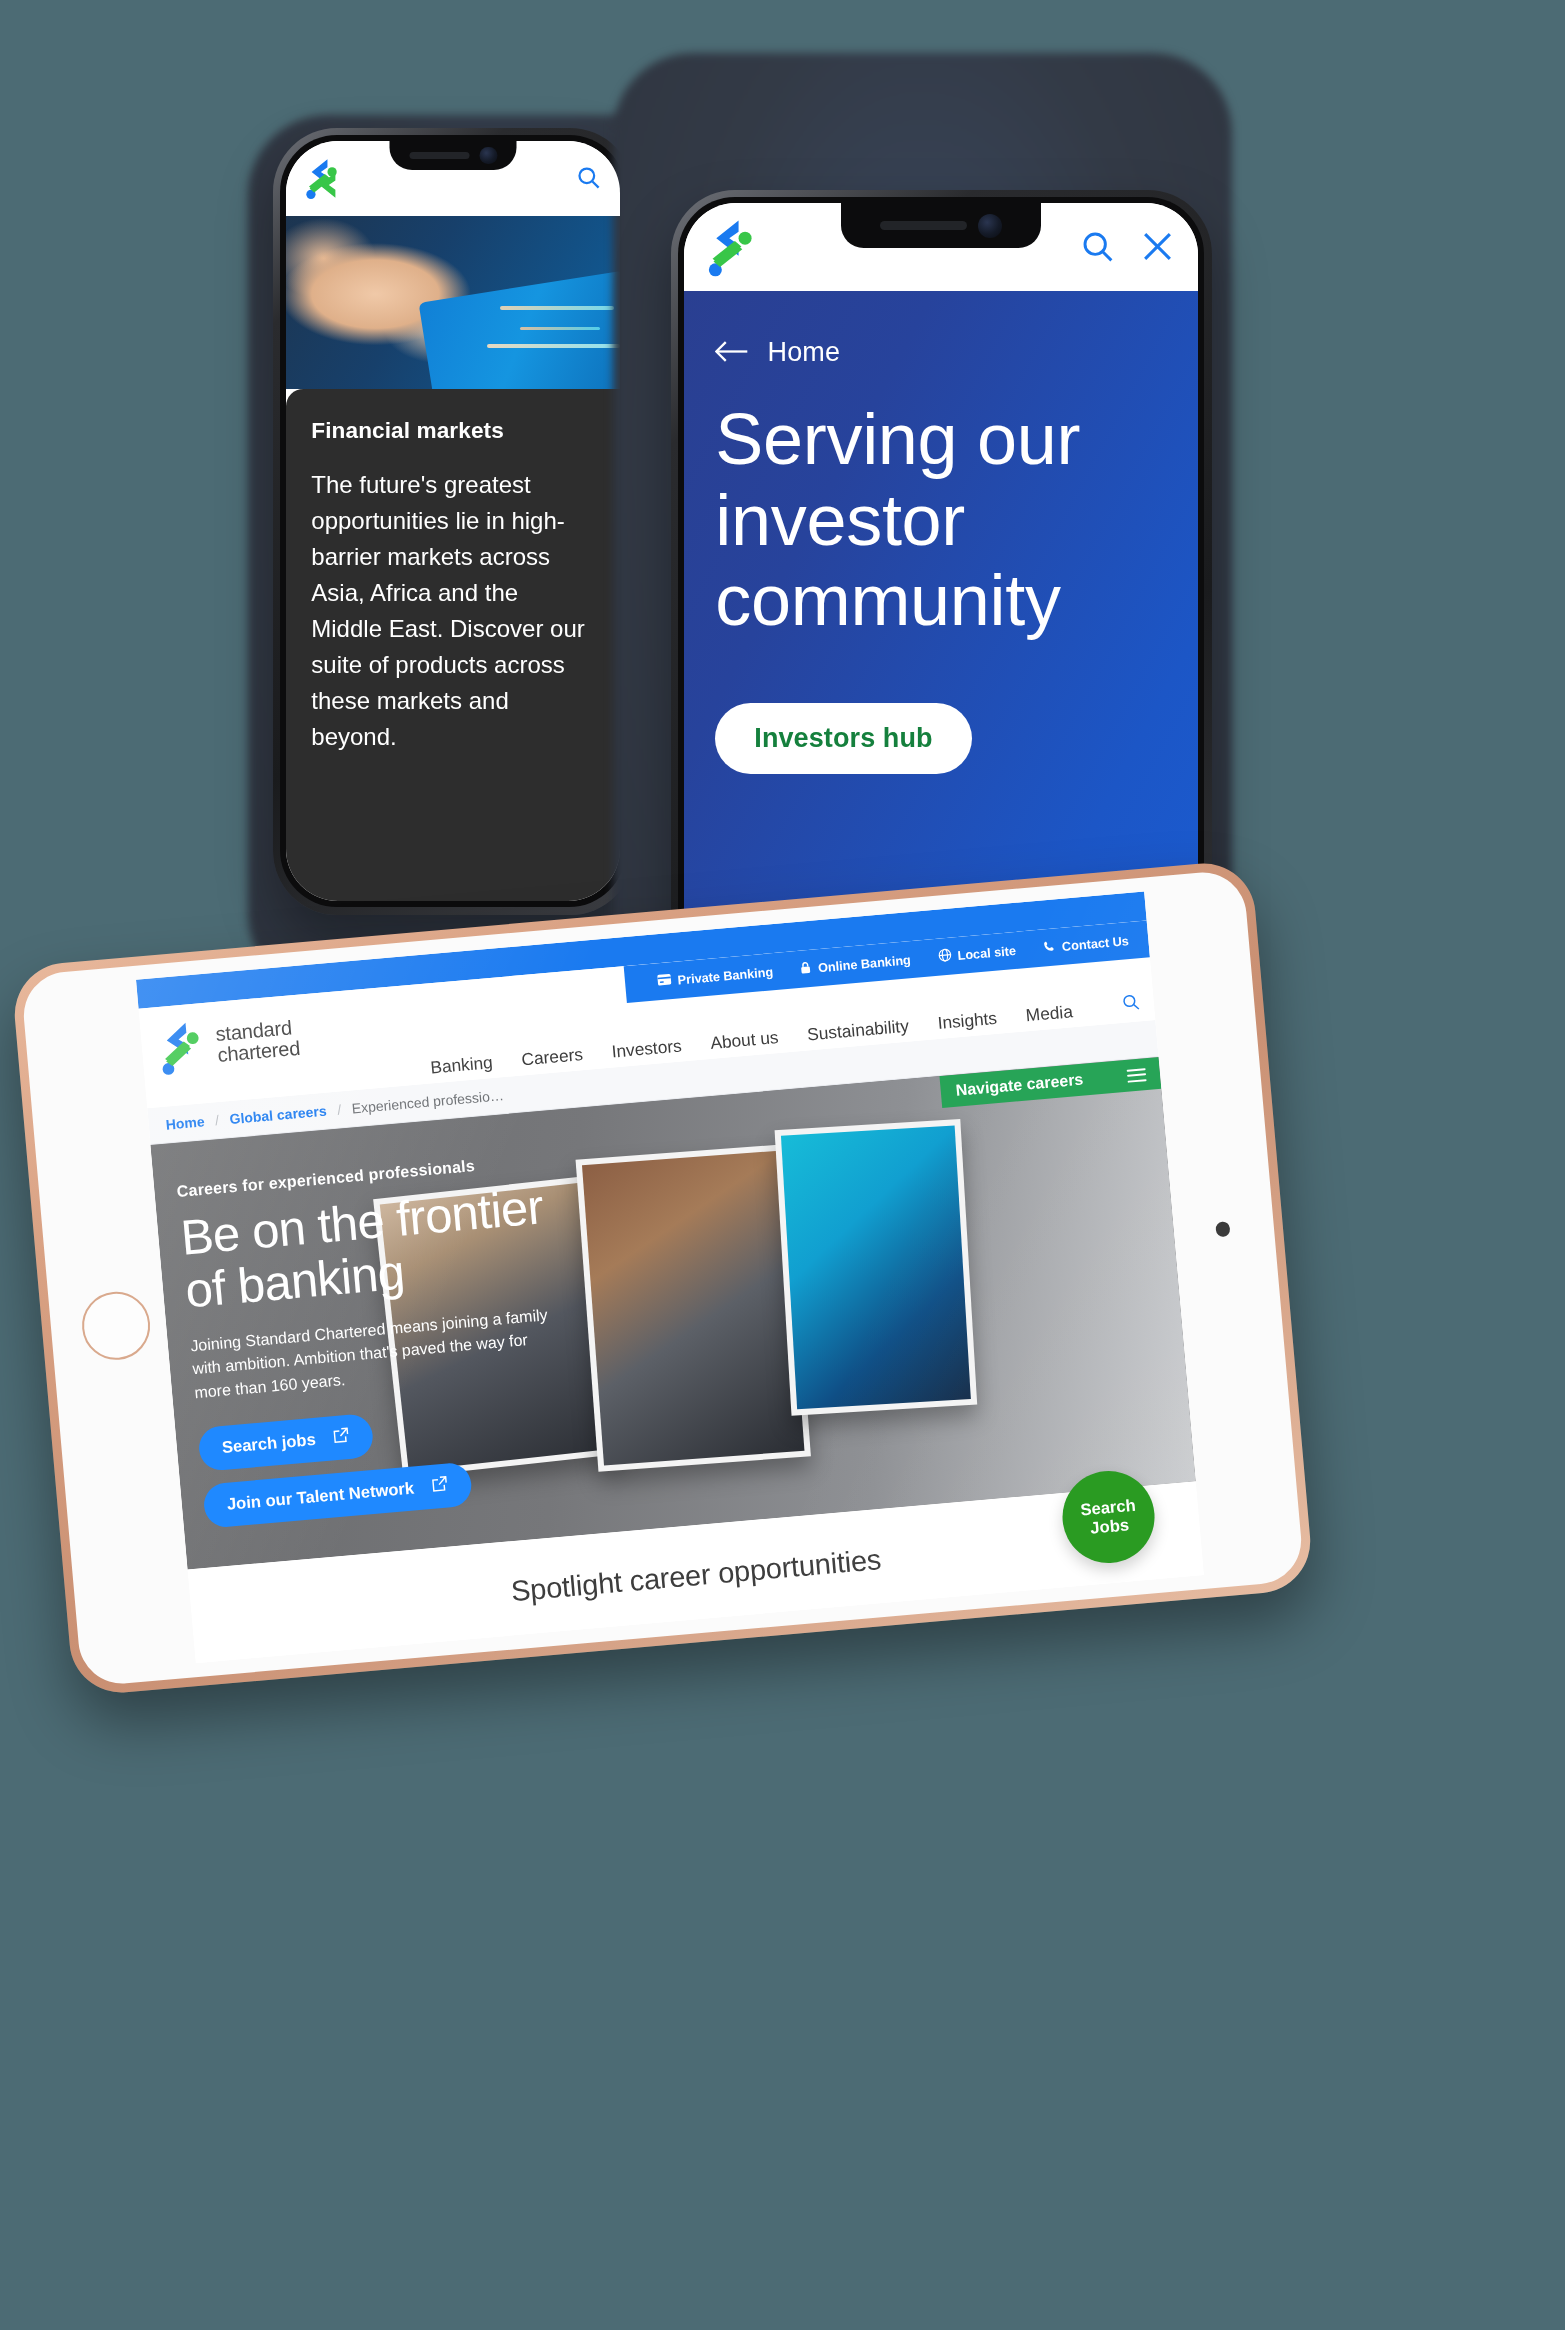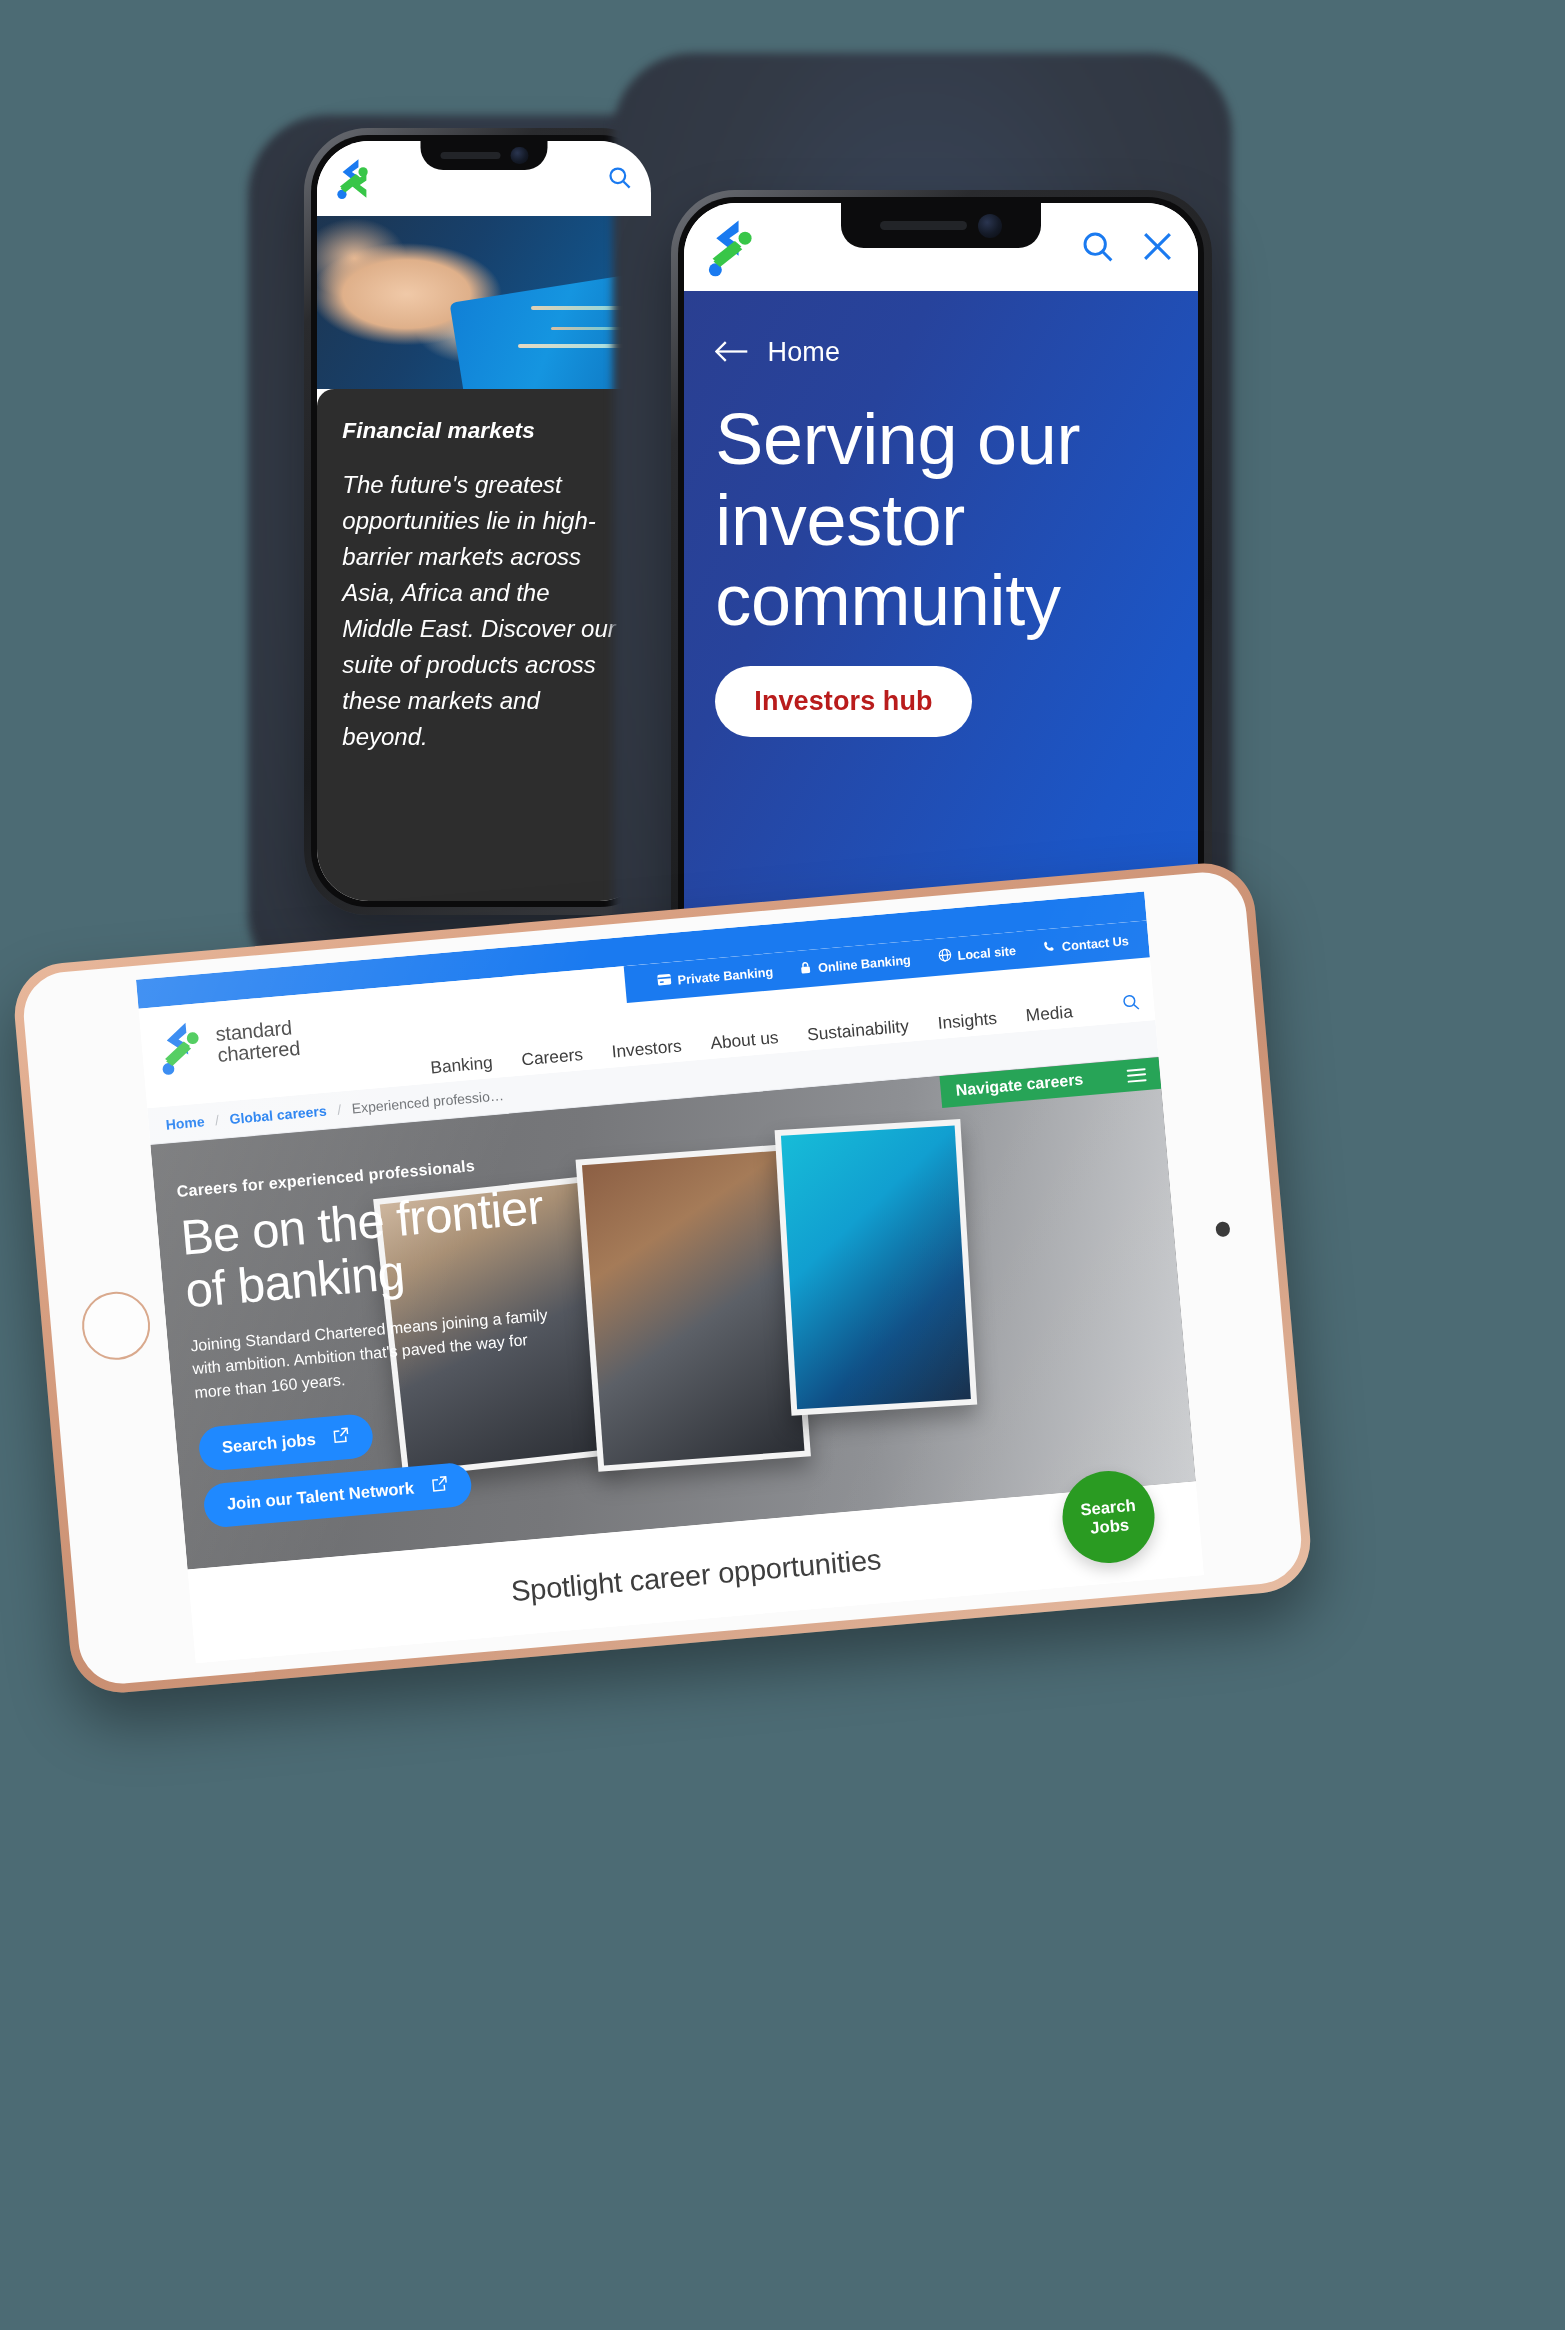--- a/index.html
+++ b/index.html
@@ -54,22 +54,22 @@
     background:linear-gradient(118deg,#2a3f91 0%,#27439c 26%,#1c56c6 72%,#1a5ed6 100%);
     color:#fff;padding:35px 31px 0 31px;box-sizing:border-box;
   }
   .crumb-row{display:flex;align-items:center;gap:17.3px;margin-top:10.7px;}
   .crumb-row .lbl{font-size:27px;letter-spacing:0.1px;}
   .hero-h1{
     font-size:72px;line-height:1.12;font-weight:400;margin:31px 0 0 0;letter-spacing:-0.3px;
   }
   .hero-p{font-size:28px;line-height:1.44;margin:35px 0 0 0;font-weight:300;}
   .pill-btn{
-    margin-top:25px;display:inline-flex;align-items:center;justify-content:center;
-    background:#fff;color:#b91c1c;border-radius:665px;
+    margin-top:62px;display:inline-flex;align-items:center;justify-content:center;
+    background:#fff;color:#15803d;border-radius:665px;
     padding:20px 39px;font-size:27px;font-weight:700;border:none;letter-spacing:0.1px;
   }
 
   
   .ph2-topbar{
     position:absolute;top:0;left:0;right:0;height:75px;background:#fff;z-index:5;
     display:flex;align-items:center;justify-content:space-between;padding:0 18.6px;box-sizing:border-box;
   }
   .ph2-photo{
     position:absolute;top:75px;left:0;right:0;height:173px;overflow:hidden;
@@ -212,21 +212,21 @@
     background:linear-gradient(118deg,rgba(255,255,255,.18) 0%,rgba(255,255,255,0) 34%,rgba(255,255,255,0) 66%,rgba(255,255,255,.10) 100%);
   }
 </style>
 </head>
 <body>
 
 <div class="stage">
 
   <div class="phone-shadow" style="left:248px;top:115px;width:519px;height:879px;"></div>
 
-  <div class="phone" style="left:304px;top:128px;width:346px;height:772px;font-style:italic;">
+  <div class="phone" style="left:273px;top:128px;width:346px;height:772px;">
     <div class="phone-inner">
       <div class="screen">
 
         <div class="notch" style="width:127px;height:29px;">
           <div class="speaker"></div>
           <div class="cam"></div>
         </div>
 
         <div class="ph2-topbar">
           <span>

